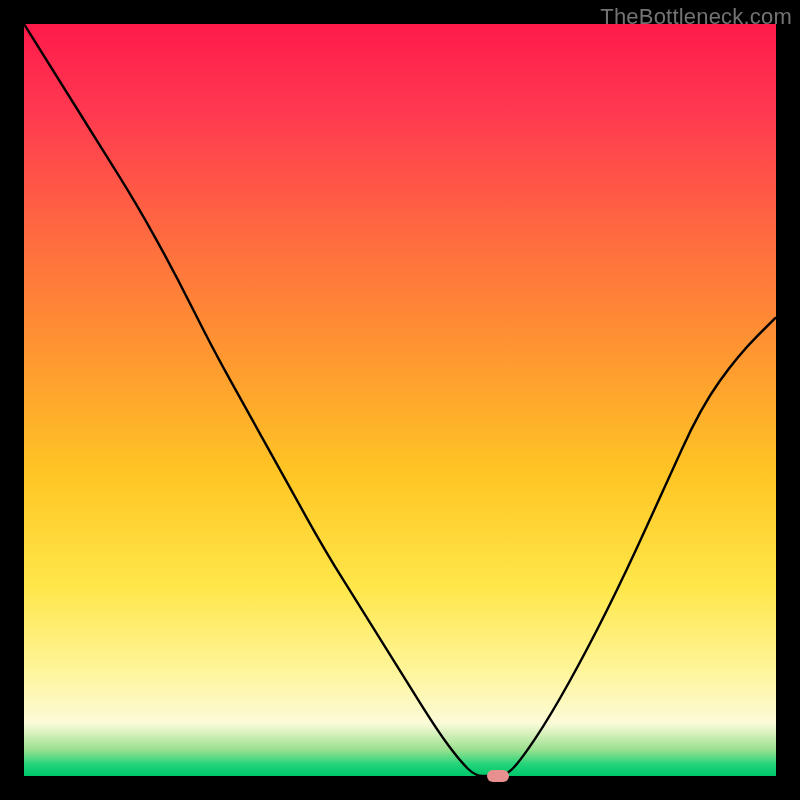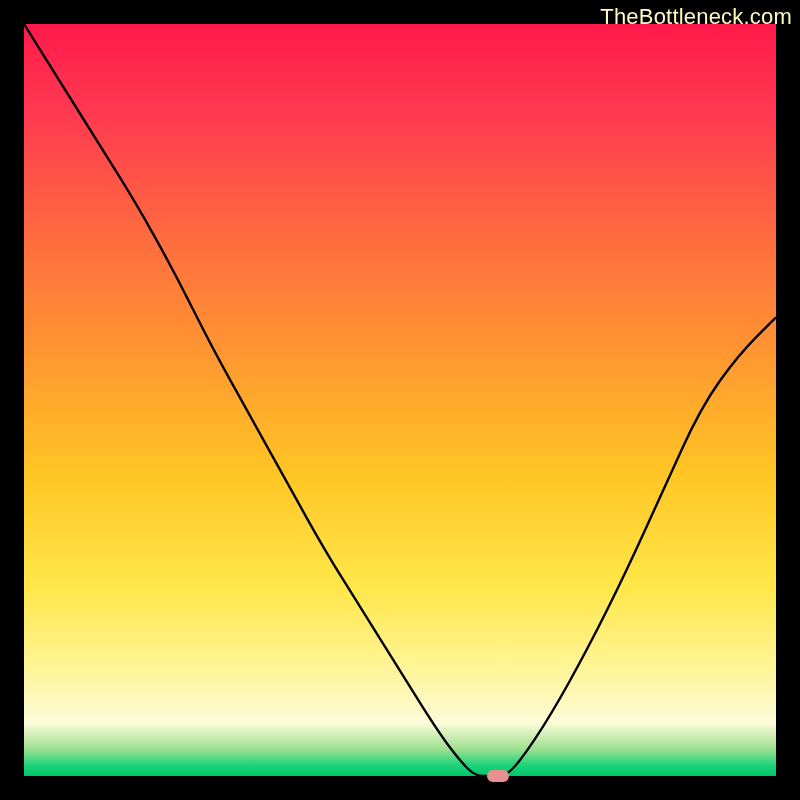--- a/index.html
+++ b/index.html
@@ -8,21 +8,21 @@
     width: 800px;
     height: 800px;
     background: #000;
     font-family: Arial, Helvetica, sans-serif;
     overflow: hidden;
   }
   .watermark {
     position: absolute;
     top: 4px;
     right: 8px;
-    color: #fef9c3;
+    color: #737373;
     font-size: 22px;
     font-weight: 500;
     z-index: 10;
     letter-spacing: 0.2px;
   }
   .plot-frame {
     position: absolute;
     left: 24px;
     top: 24px;
     width: 752px;

